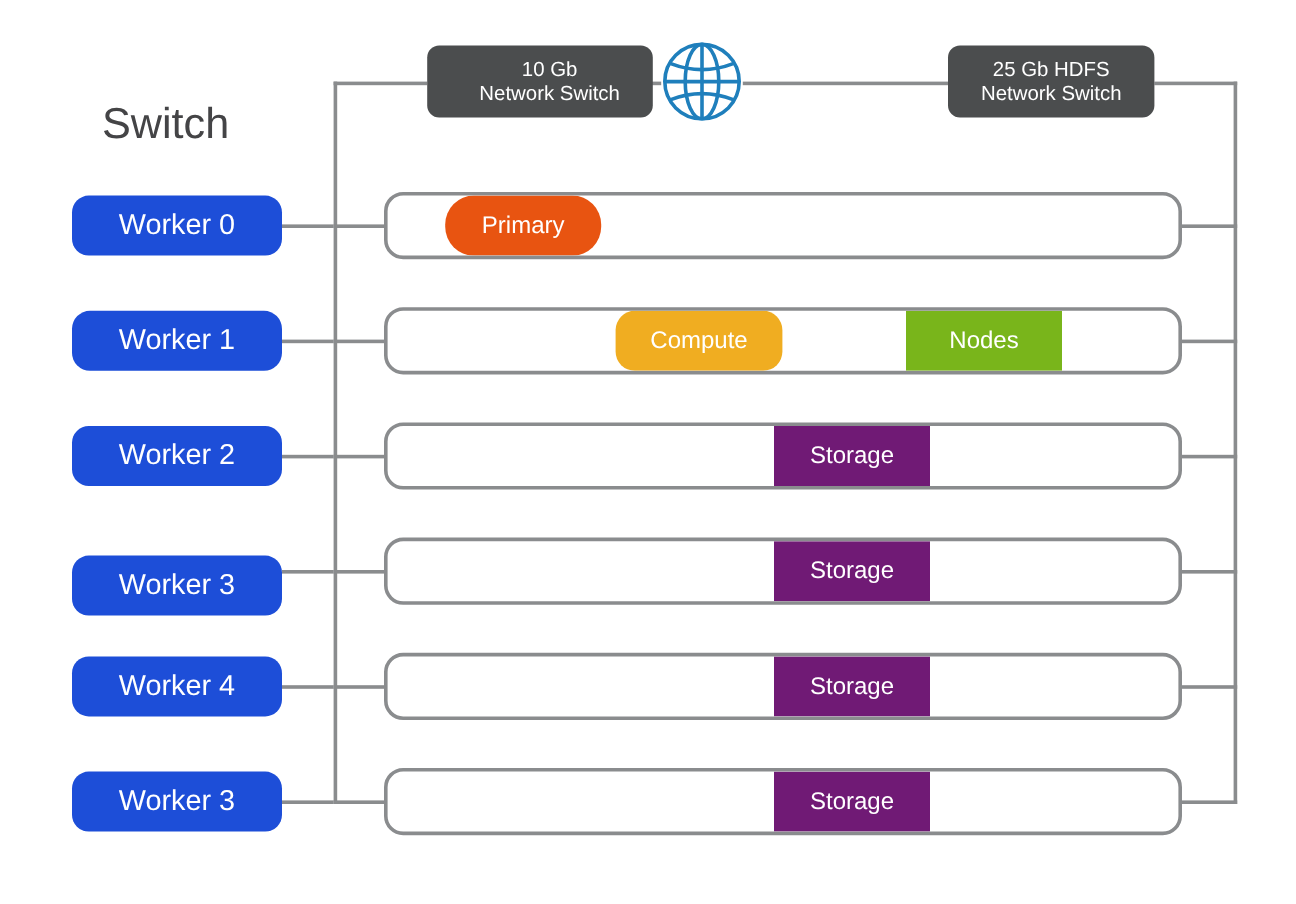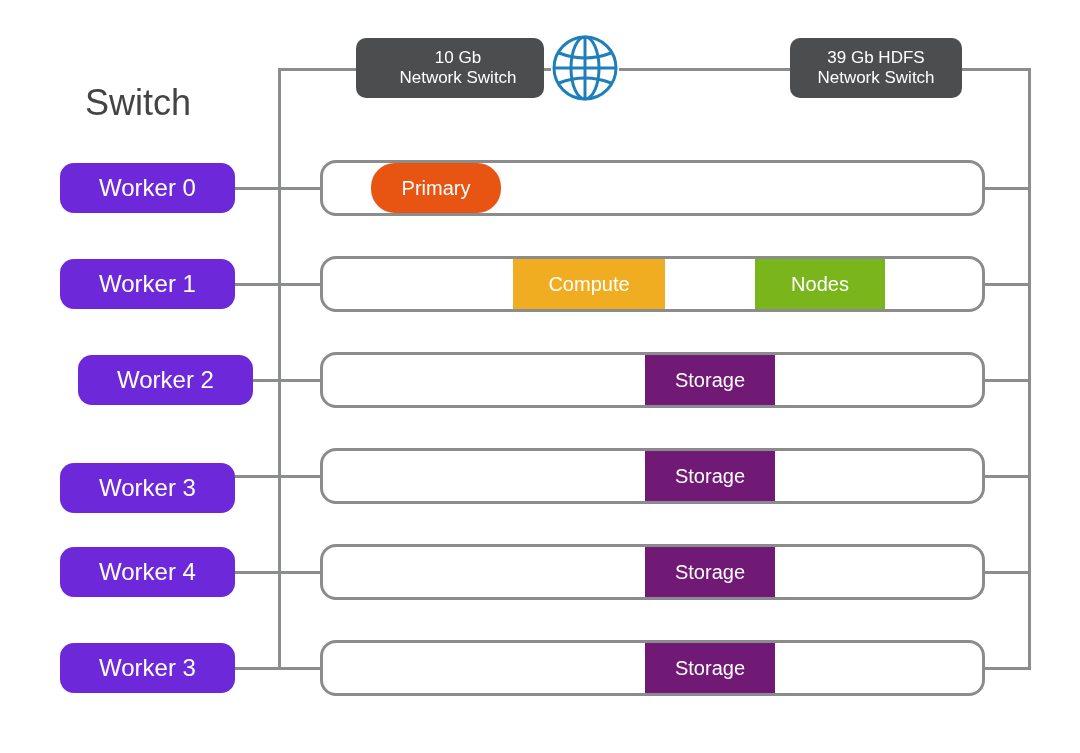--- a/index.html
+++ b/index.html
@@ -30,21 +30,21 @@
     color: #444446;
     font-weight: 400;
   }
 
   
   .worker-badge {
     position: absolute;
     left: 60px;
     width: 175px;
     height: 50px;
-    background: #6d28d9;
+    background: #1d4ed8;
     border-radius: 14px;
     display: flex;
     align-items: center;
     justify-content: center;
     color: #fff;
     font-size: 24px;
     font-weight: 400;
   }
 
   
@@ -125,40 +125,40 @@
     <div class="line" style="left: 985px; top: 474.5px; width: 46px; height: 3px;"></div>
     <div class="line" style="left: 235px; top: 570.5px; width: 43px; height: 3px;"></div>
     <div class="line" style="left: 278px; top: 570.5px; width: 42px; height: 3px;"></div>
     <div class="line" style="left: 985px; top: 570.5px; width: 46px; height: 3px;"></div>
     <div class="line" style="left: 235px; top: 666.5px; width: 43px; height: 3px;"></div>
     <div class="line" style="left: 278px; top: 666.5px; width: 42px; height: 3px;"></div>
     <div class="line" style="left: 985px; top: 666.5px; width: 46px; height: 3px;"></div>
     <div class="nodes-heading">Switch</div>
     <div class="switch-box" style="left: 356px; top: 38px; padding-left: 16px;">10 Gb
 Network Switch</div>
-    <div class="switch-box" style="left: 790px; top: 38px;">39 Gb HDFS
+    <div class="switch-box" style="left: 790px; top: 38px;">25 Gb HDFS
 Network Switch</div>
     <svg width="70" height="70" viewBox="0 0 70 70" class="globe-icon">
       <circle cx="35" cy="35" r="31" style="fill:none;stroke:#1f7fbc;stroke-width:3;"></circle>
       <ellipse cx="35" cy="35" rx="14" ry="31" style="fill:none;stroke:#1f7fbc;stroke-width:3;"></ellipse>
       <line x1="35" y1="4" x2="35" y2="66" style="fill:none;stroke:#1f7fbc;stroke-width:3;"></line>
       <line x1="4" y1="35" x2="66" y2="35" style="fill:none;stroke:#1f7fbc;stroke-width:3;"></line>
       <path d="M9 20 Q35 30 61 20" style="fill:none;stroke:#1f7fbc;stroke-width:3;"></path>
       <path d="M9 50 Q35 40 61 50" style="fill:none;stroke:#1f7fbc;stroke-width:3;"></path>
     </svg>
     <div class="worker-badge" style="top: 163px;">Worker 0</div>
     <div class="row-slot" style="top: 160px;">
       <div class="block primary" style="left: 48px; width: 130px; border-radius: 24px;">Primary</div>
     </div>
-    <div class="worker-badge" style="top: 259px;">Worker 1</div>
+    <div class="worker-badge" style="top: 259px; border-radius: 15px;">Worker 1</div>
     <div class="row-slot" style="top: 256px;">
-      <div class="block compute" style="left: 190px; width: 152px;">Compute</div>
+      <div class="block compute" style="left: 190px; width: 139px; border-radius: 16px;">Compute</div>
       <div class="block data" style="left: 432px; width: 130px;">Nodes</div>
     </div>
-    <div class="worker-badge" style="top: 355px; margin-left: 18px;">Worker 2</div>
+    <div class="worker-badge" style="top: 355px;">Worker 2</div>
     <div class="row-slot" style="top: 352px;">
       <div class="block storage" style="left: 322px; width: 130px;">Storage</div>
     </div>
     <div class="worker-badge" style="top: 451px; margin-top: 12px;">Worker 3</div>
     <div class="row-slot" style="top: 448px;">
       <div class="block storage" style="left: 322px; width: 130px;">Storage</div>
     </div>
     <div class="worker-badge" style="top: 547px;">Worker 4</div>
     <div class="row-slot" style="top: 544px;">
       <div class="block storage" style="left: 322px; width: 130px;">Storage</div>

